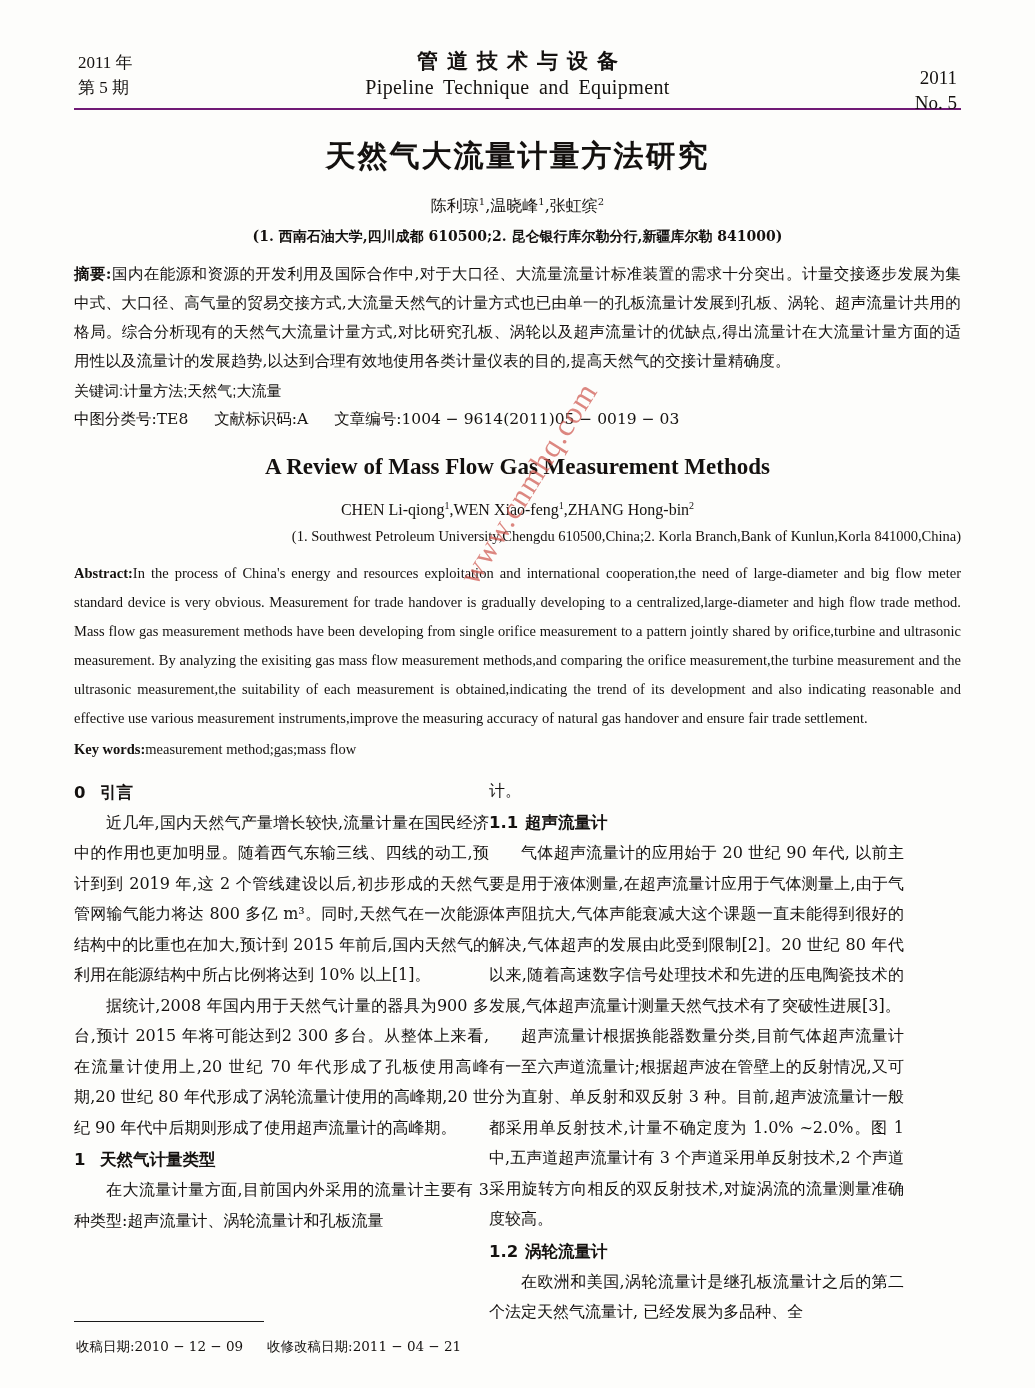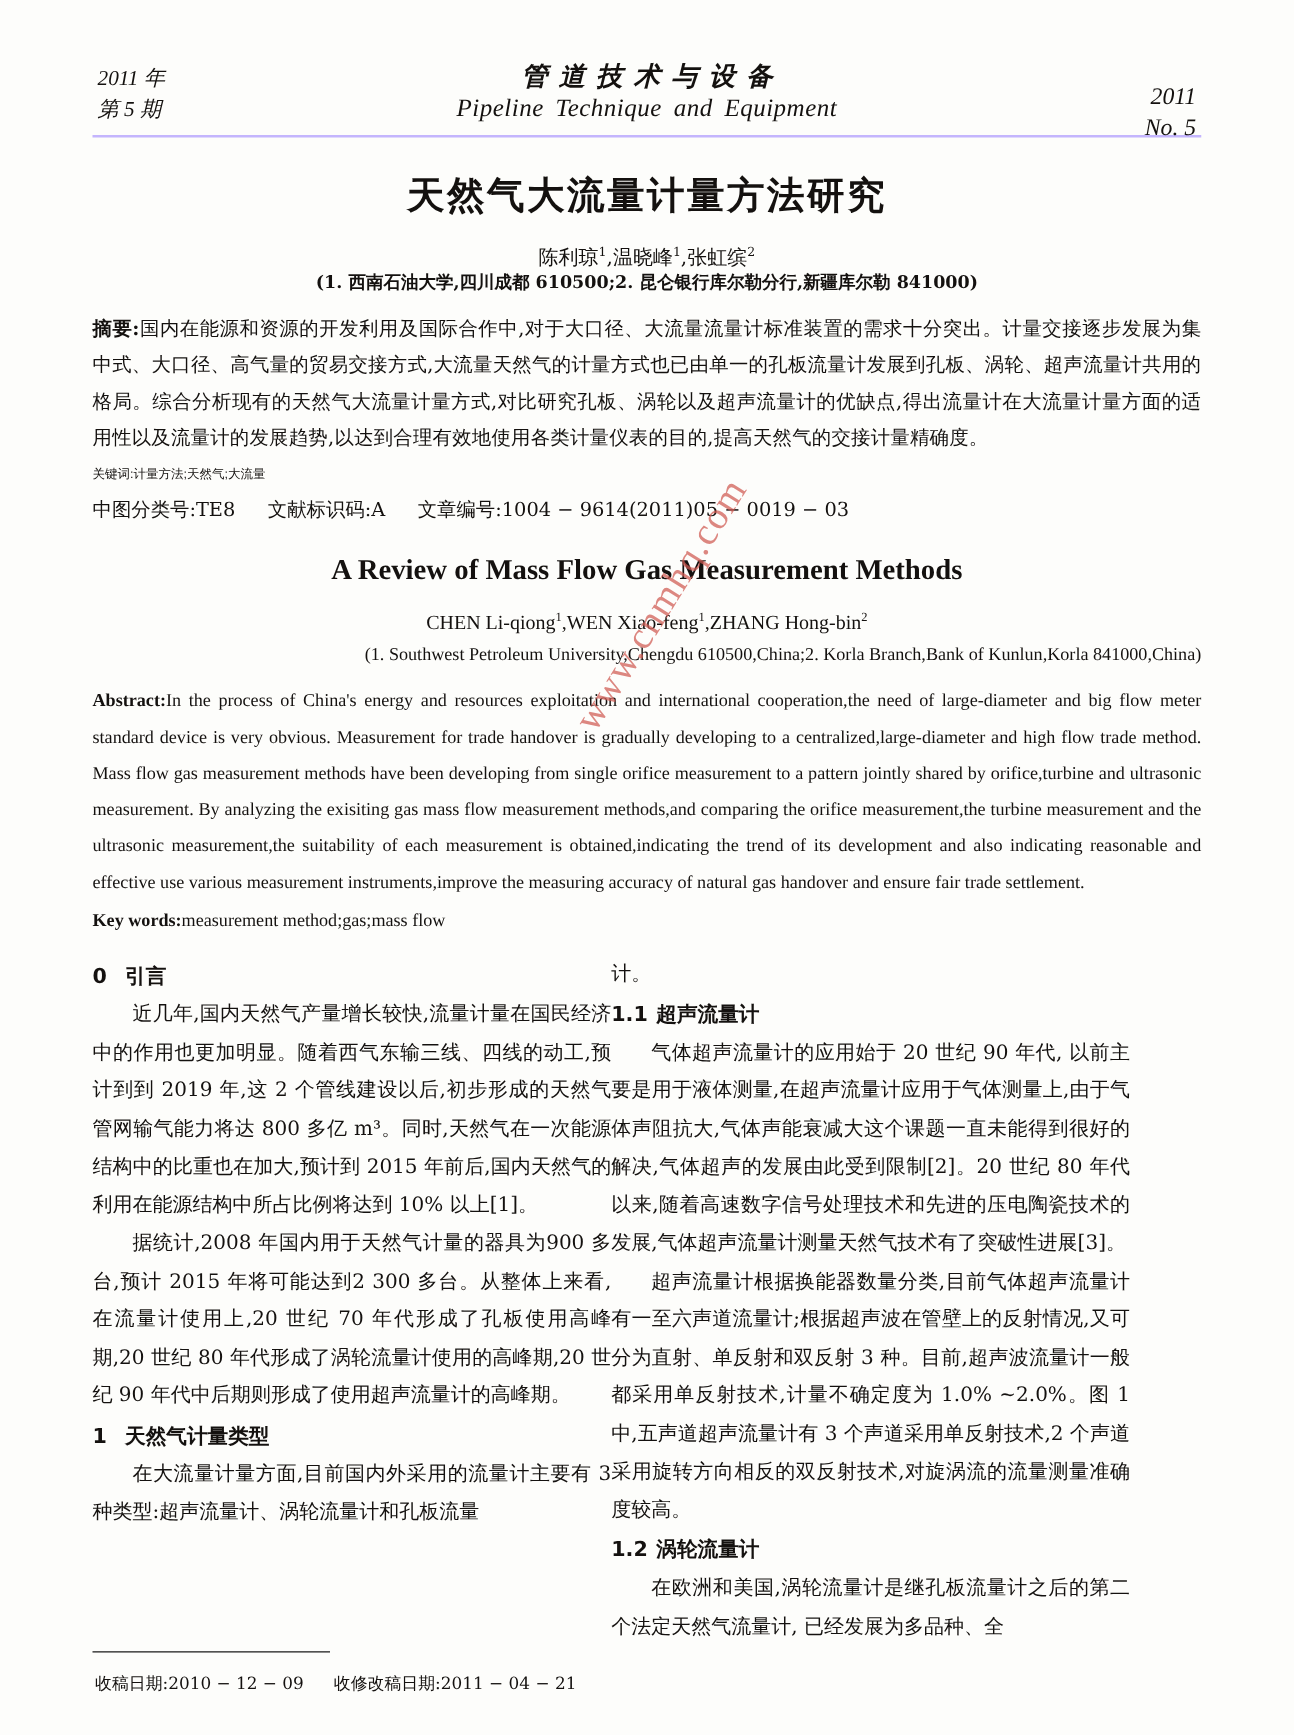--- a/index.html
+++ b/index.html
@@ -22,22 +22,21 @@
     left: 74px;
     right: 74px;
     top: 46px;
     bottom: 20px;
   }
 
   
   .runhead {
     position: relative;
     height: 62px;
-    border-bottom: 2px solid #c4b5fd;
-    font-style: italic;
+    border-bottom: 2px solid #701a75;
   }
   .runhead-left {
     position: absolute;
     left: 4px;
     top: 4px;
     font-size: 17px;
     line-height: 25px;
     font-family: "Liberation Serif", serif;
   }
   .runhead-right {
@@ -82,36 +81,37 @@
   }
   .authors-cn {
     text-align: center;
     font-size: 16px;
     margin-top: 19px;
     font-family: "DejaVu Serif", serif;
   }
   .affil-cn {
     text-align: center;
     font-size: 14px;
+    margin-top: 11px;
     font-weight: bold;
     font-family: "DejaVu Serif", serif;
   }
   sup { font-size: 10px; vertical-align: super; }
 
   .abstract-cn {
     margin-top: 13px;
     font-size: 15.5px;
     line-height: 29px;
     text-align: justify;
     font-family: "DejaVu Serif", serif;
     letter-spacing: 0.2px;
   }
   .abstract-cn b { font-weight: bold; }
   .kw-cn {
-    font-size: 10px;
+    font-size: 15px;
     line-height: 29px;
     font-family: Liberation Sans, sans-serif;
   }
   .cls-line {
     font-size: 15.5px;
     line-height: 29px;
     font-family: "DejaVu Serif", serif;
   }
   .cls-line .gap { display:inline-block; width: 26px; }
 

